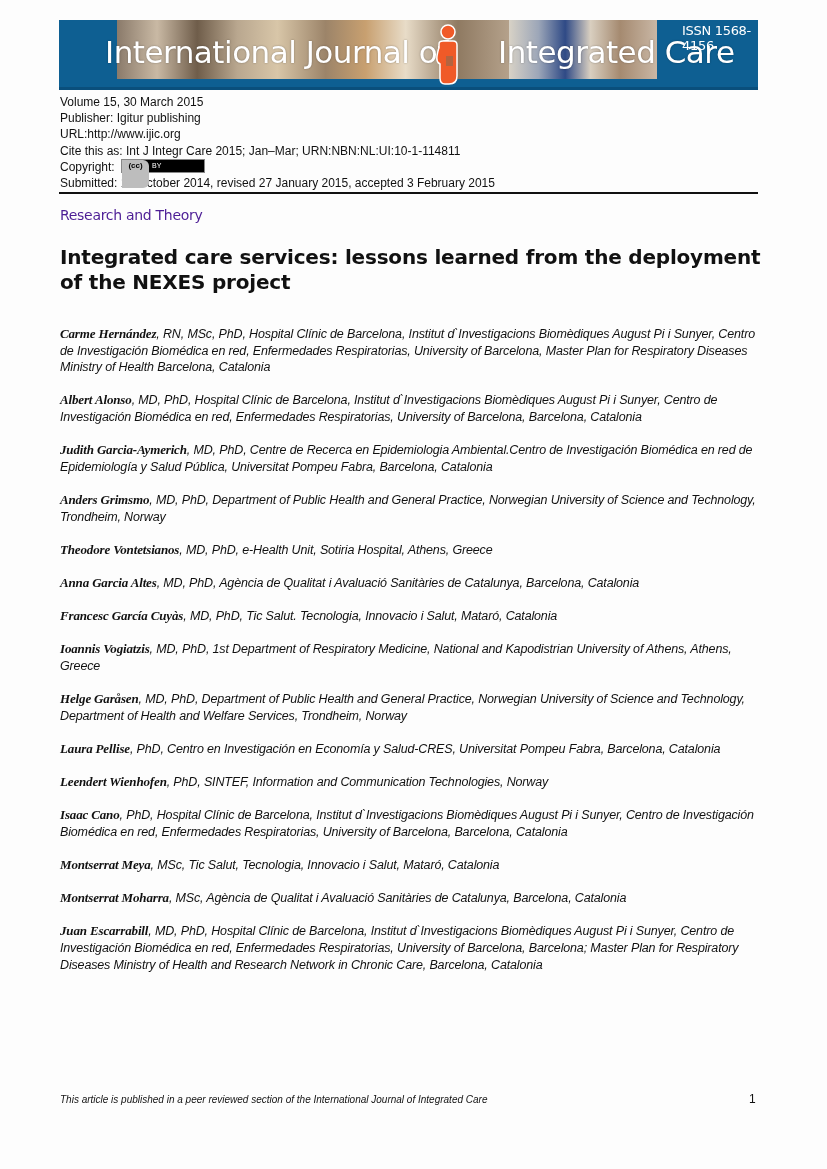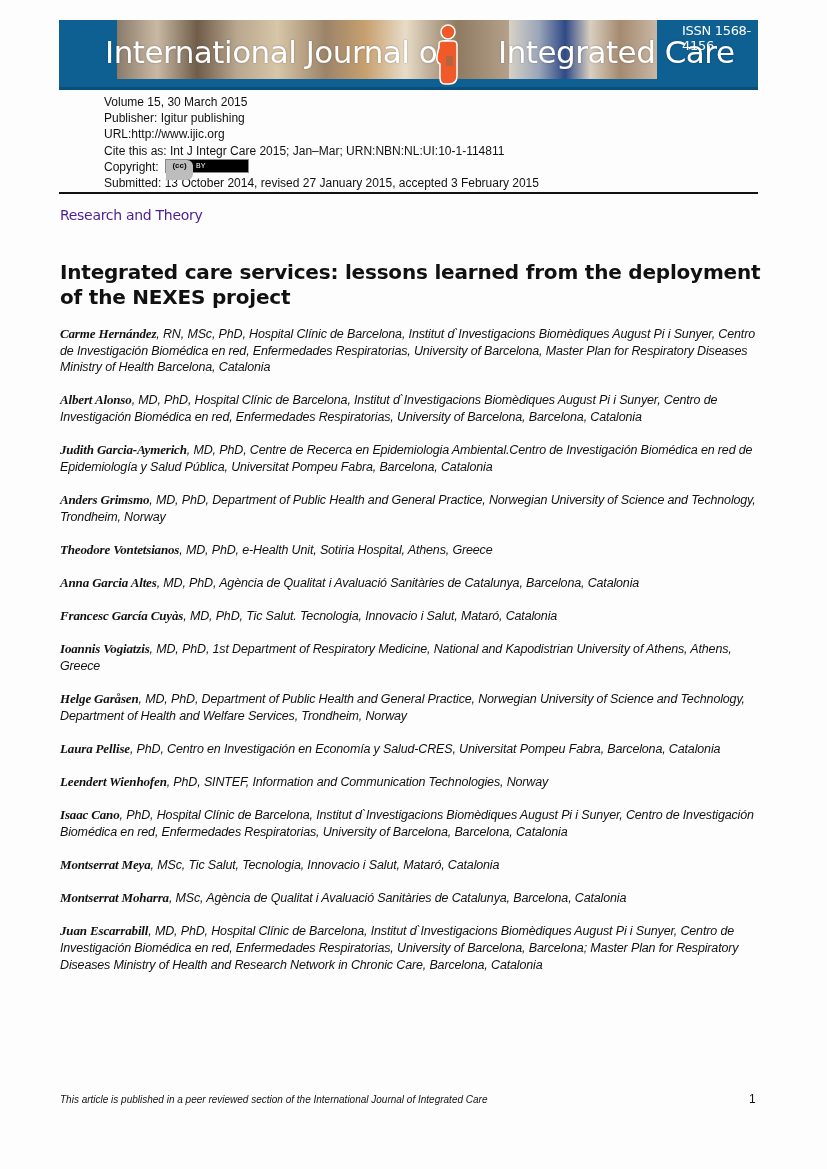--- a/index.html
+++ b/index.html
@@ -13,29 +13,29 @@
   .banner-photo2 { position: absolute; left: 450px; top: 0; width: 148px; height: 60px;
     background: linear-gradient(90deg, #d8d2c6 0%, #9ca6b8 20%, #2f4a86 38%, #d9cfc0 55%, #a58a70 75%, #c9b7a5 100%); }
   .banner-strip { position: absolute; left: 0; bottom: 0; width: 100%; height: 8px; background: #0e5f92; }
   .banner-title { position: absolute; left: 46px; top: 14px; font-family: "DejaVu Sans", sans-serif; font-size: 31px; color: #ffffff; letter-spacing: -0.5px; text-shadow: 0 0 2px rgba(0,0,0,0.35); white-space: nowrap; }
   .banner-title .part2 { position: absolute; left: 393px; top: 0; }
   .logo-i { position: absolute; left: 375px; top: 4px; width: 26px; height: 62px; }
   .issn { position: absolute; left: 623px; top: 3px; font-family: "DejaVu Sans", sans-serif; font-size: 13px; color: #ffffff; letter-spacing: -0.3px; }
 
   
   .meta { position: absolute; left: 60px; top: 94px; font-family: "Liberation Sans", sans-serif; font-size: 12px; line-height: 16.2px; color: #111; }
-  .meta div { white-space: nowrap; margin-left: 44px; }
+  .meta div { white-space: nowrap; }
   .cc-badge { display: inline-block; vertical-align: -2px; width: 82px; height: 12px; background: #000; border: 1px solid #888; position: relative; margin-left: 3px; }
-  .cc-badge .cc-left { position: absolute; left: 0; top: 0; width: 27px; height: 20px; background: #bdbdbd; font-size: 8px; line-height: 12px; text-align: center; color: #000; font-weight: bold; border-radius: 0 6px 6px 0; }
+  .cc-badge .cc-left { position: absolute; left: 0; top: 0; width: 27px; height: 28px; background: #bdbdbd; font-size: 8px; line-height: 12px; text-align: center; color: #000; font-weight: bold; border-radius: 0 6px 6px 0; }
   .cc-badge .cc-by { position: absolute; left: 30px; top: 0; font-size: 7px; line-height: 12px; color: #fff; }
   .rule { position: absolute; left: 59px; top: 192px; width: 699px; height: 2px; background: #111; }
 
   
   .section { position: absolute; left: 60px; top: 207px; font-family: "DejaVu Sans", sans-serif; font-size: 14px; color: #4c1d95; letter-spacing: -0.3px; }
-  .title { position: absolute; left: 60px; top: 260px; width: 710px; font-family: "DejaVu Sans", sans-serif; font-weight: bold; font-size: 20px; line-height: 25px; color: #111; letter-spacing: -0.2px; }
+  .title { position: absolute; left: 60px; top: 245px; width: 710px; font-family: "DejaVu Sans", sans-serif; font-weight: bold; font-size: 20px; line-height: 25px; color: #111; letter-spacing: -0.2px; }
 
   
   .authors { position: absolute; left: 60px; top: 326px; width: 702px; }
   .author { font-family: "Liberation Sans", sans-serif; font-style: italic; font-size: 12.5px; line-height: 16.6px; color: #111; margin-bottom: 16.6px; letter-spacing: -0.15px; }
   .author .name { font-family: "Liberation Serif", serif; font-weight: bold; font-style: italic; font-size: 13px; }
 
   
   .footer-note { position: absolute; left: 60px; top: 1094px; font-family: "Liberation Sans", sans-serif; font-style: italic; font-size: 10px; color: #111; }
   .page-number { position: absolute; left: 749px; top: 1092px; font-family: "Liberation Sans", sans-serif; font-size: 12px; color: #111; }
 </style>

